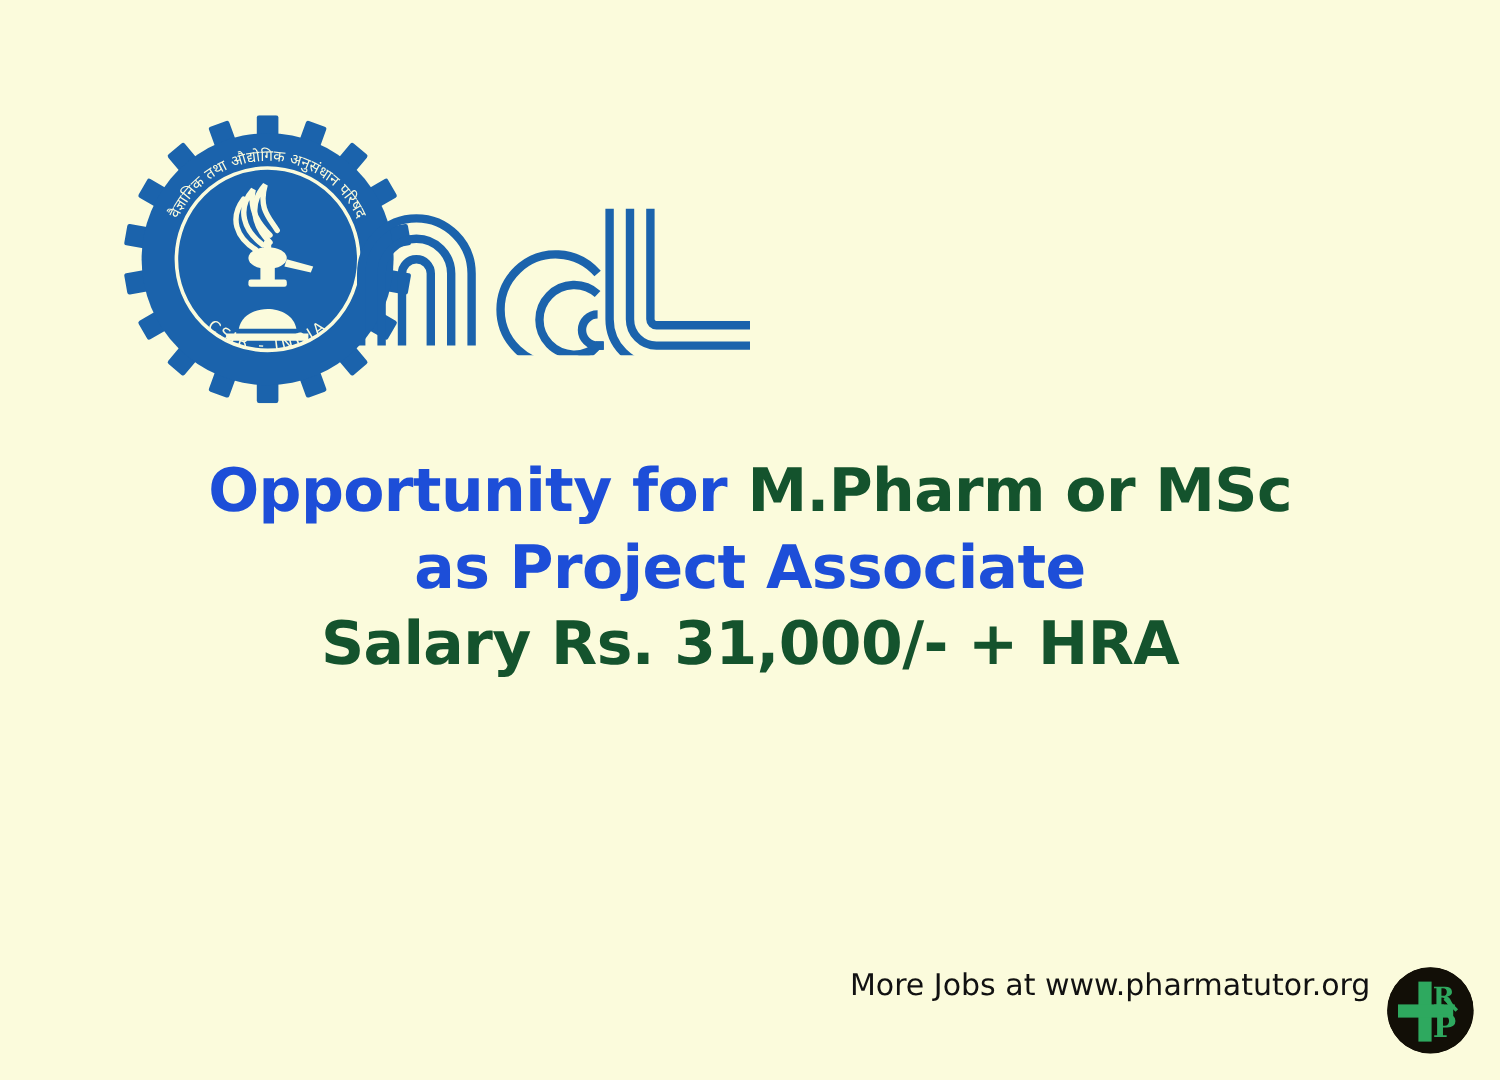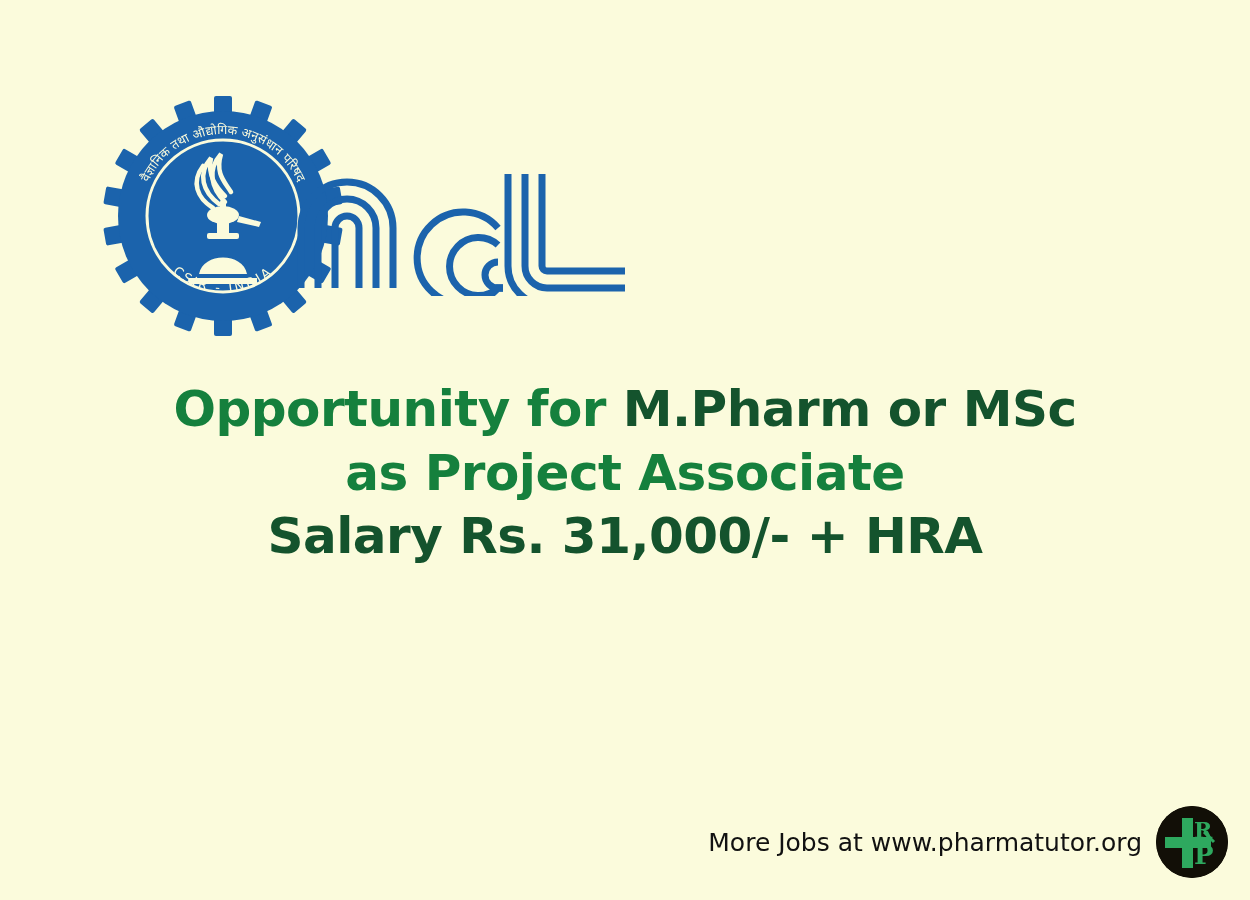--- a/index.html
+++ b/index.html
@@ -56,30 +56,29 @@
     display: block;
     font-family: "DejaVu Sans", sans-serif;
     font-weight: bold;
     font-size: 50px;
     letter-spacing: -0.5px;
     white-space: nowrap;
   }
   .hl-line-1 { font-size: 50px; }
   .hl-line-2 { font-size: 50px; }
   .hl-line-3 { font-size: 50px; }
-  .clr-blue   { color: #15803d; }
+  .clr-blue   { color: #1d4ed8; }
   .clr-purple { color: #14532d; }
 
   
   #footer {
     position: absolute;
     right: 22px;
     bottom: 22px;
     display: flex;
-    align-items: center;
     gap: 14px;
   }
   #footer-text {
     font-family: "DejaVu Sans", sans-serif;
     font-size: 25px;
     color: #111111;
     white-space: nowrap;
   }
   #pharmatutor-logo {
     width: 72px;

